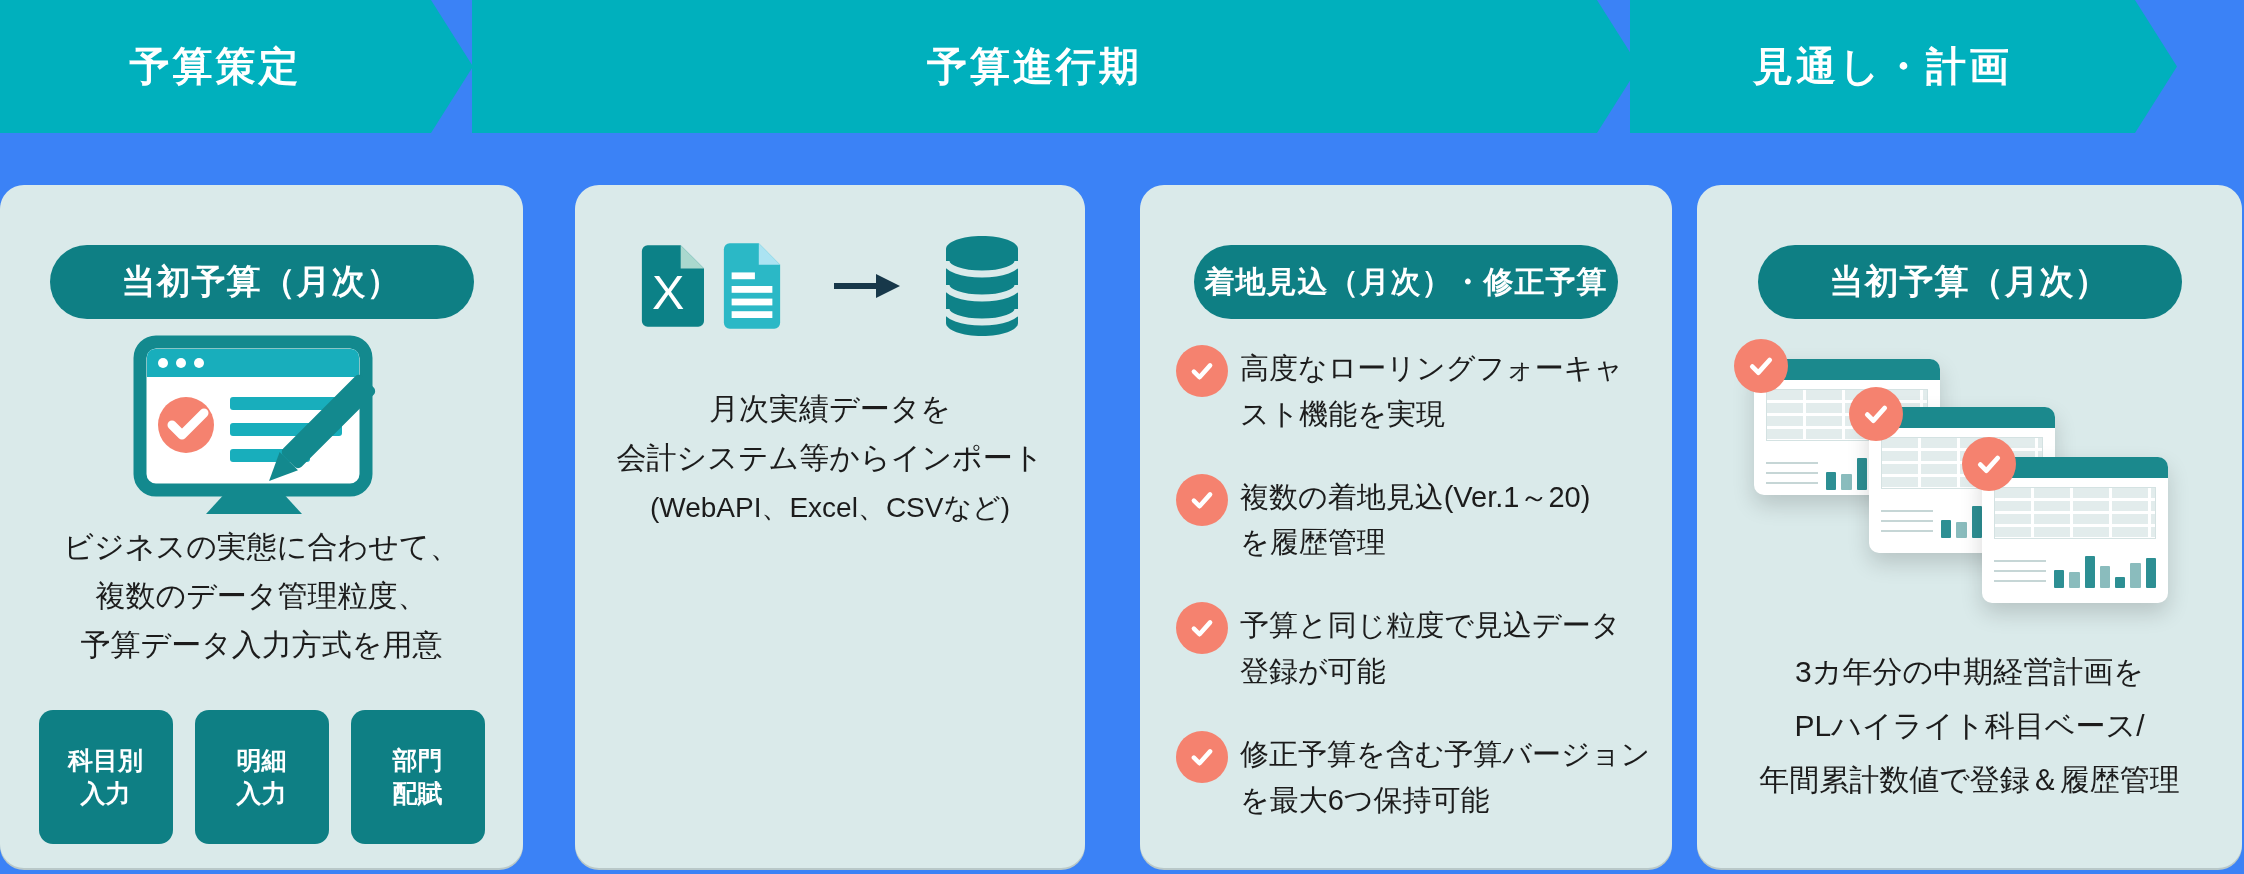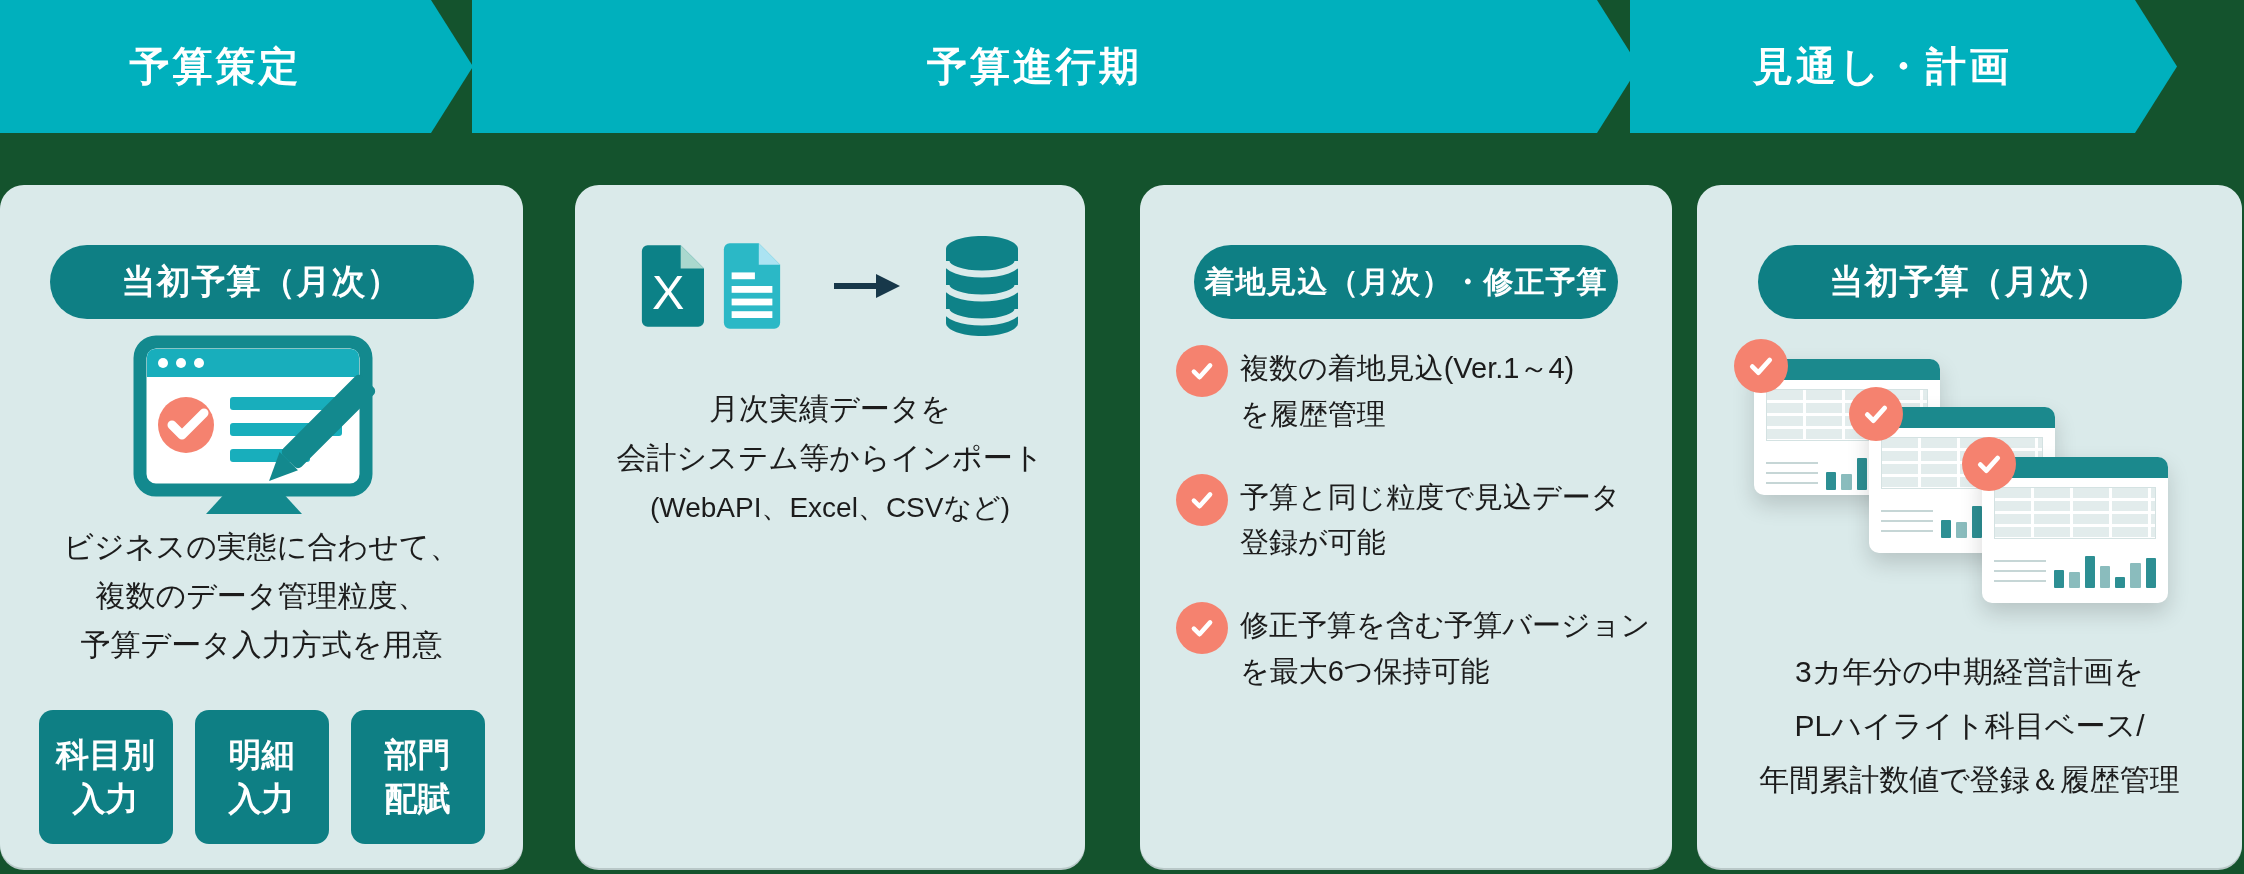--- a/index.html
+++ b/index.html
@@ -1,17 +1,17 @@
 <!DOCTYPE html>
 <html><head>
 <meta charset="utf-8">
 <style>
   html,body{margin:0;padding:0;background:#000;}
   .canvas{
-    position:relative;width:2244px;height:874px;overflow:hidden;background:#14532d;
+    position:relative;width:2244px;height:874px;overflow:hidden;background:#3b82f6;
     font-family:"Liberation Sans","DejaVu Sans",sans-serif;color:#1c1c1c;
   }
   
   .phase-arrow{
     position:absolute;top:0;height:133px;background:#00b0bd;
     clip-path:polygon(0 0,calc(100% - 42px) 0,100% 50%,calc(100% - 42px) 100%,0 100%);
     display:flex;align-items:center;justify-content:center;
     padding-right:42px;box-sizing:border-box;
   }
   .phase-arrow span{color:#fff;font-size:40px;font-weight:700;letter-spacing:3px;white-space:nowrap;}
@@ -39,21 +39,21 @@
     font-weight:500;color:#1c1c1c;
   }
   
   .monitor-wrap{margin-top:16px;height:186px;flex-shrink:0;}
   .card-1 .desc{margin-top:2px;}
   .chip-row{display:flex;gap:22px;margin-top:40px;}
   .chip{
     width:134px;height:134px;border-radius:14px;background:#0e7f84;
     display:flex;align-items:center;justify-content:center;
   }
-  .chip span{color:#fff;font-size:33px;font-weight:600;line-height:1.32;text-align:center;white-space:pre-line;}
+  .chip span{color:#fff;font-size:25px;font-weight:600;line-height:1.32;text-align:center;white-space:pre-line;}
   
   .import-row{display:flex;align-items:center;margin-top:50px;height:102px;flex-shrink:0;}
   .gap16{width:16px;}.gap48{width:48px;}.gap40{width:40px;}
   .card-2 .desc{margin-top:48px;}
   .note{margin:6px 0 0;font-size:28px;font-weight:500;text-align:center;}
   
   .bullet-list{margin-top:26px;display:flex;flex-direction:column;gap:36px;padding:0 20px 0 36px;align-self:stretch;}
   .bullet{display:flex;gap:12px;align-items:flex-start;}
   .check-circle{
     width:52px;height:52px;border-radius:50%;background:#f5826f;flex-shrink:0;
@@ -189,21 +189,30 @@
     <div class="badge">
       <span>着地見込（月次）・修正予算</span>
     </div>
     <div class="bullet-list">
       <div class="bullet">
         <span class="check-circle">
           <svg width="30" height="30" viewBox="0 0 24 24">
               <path d="M5.5 12.5 l4.5 4.5 l8.5 -9.5" stroke="#fff" stroke-width="3.6" fill="none" stroke-linecap="round" stroke-linejoin="round"></path>
             </svg>
         </span>
-        <p>複数の着地見込(Ver.1～4)
+        <p>高度なローリングフォーキャ
+スト機能を実現</p>
+      </div>
+      <div class="bullet">
+        <span class="check-circle">
+          <svg width="30" height="30" viewBox="0 0 24 24">
+              <path d="M5.5 12.5 l4.5 4.5 l8.5 -9.5" stroke="#fff" stroke-width="3.6" fill="none" stroke-linecap="round" stroke-linejoin="round"></path>
+            </svg>
+        </span>
+        <p>複数の着地見込(Ver.1～20)
 を履歴管理</p>
       </div>
       <div class="bullet">
         <span class="check-circle">
           <svg width="30" height="30" viewBox="0 0 24 24">
               <path d="M5.5 12.5 l4.5 4.5 l8.5 -9.5" stroke="#fff" stroke-width="3.6" fill="none" stroke-linecap="round" stroke-linejoin="round"></path>
             </svg>
         </span>
         <p>予算と同じ粒度で見込データ
 登録が可能</p>

